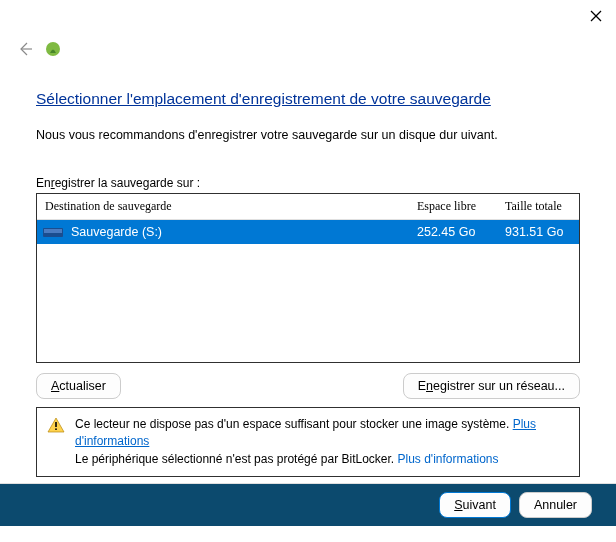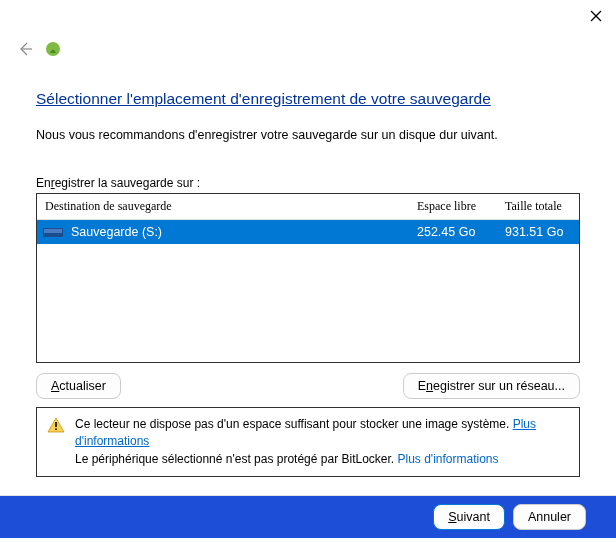--- a/index.html
+++ b/index.html
@@ -29,21 +29,21 @@
   .drive-icon{width:20px;height:12px;display:inline-block;}
   .actions-row{display:flex;justify-content:space-between;margin-top:10px;}
   .btn{font-size:12.5px;padding:5px 14px;border:1px solid #ccc;border-radius:8px;background:#fdfdfd;cursor:pointer;font-family:inherit;}
   .btn-refresh{}
   .btn-network{}
   .warning-box{border:1px solid #303030;margin-top:8px;padding:8px 10px;font-size:12px;display:flex;gap:10px;align-items:flex-start;line-height:1.45;}
   .warning-icon{width:18px;height:16px;flex-shrink:0;margin-top:1px;}
   .warning-text{}
   .link{color:#0066cc;text-decoration:underline;cursor:pointer;}
   .nolink{color:#0066cc;text-decoration:none;cursor:pointer;}
-  .footer{position:absolute;bottom:4px;left:0;right:0;border-top:1px solid #e0e0e0;height:42px;display:flex;justify-content:flex-end;align-items:center;gap:8px;padding-right:30px;background:#1d4ed8;}
+  .footer{position:absolute;bottom:16px;left:0;right:0;border-top:1px solid #e0e0e0;height:42px;display:flex;justify-content:flex-end;align-items:center;gap:8px;padding-right:24px;background:#0c4a6e;}
   .btn-primary{border:1px solid #0078d4;}
   .underline-first{text-decoration:underline;}
 </style>
 </head>
 <body>
 
 <div class="window">
 
   <div class="close-btn">
     <svg viewBox="0 0 12 12">

